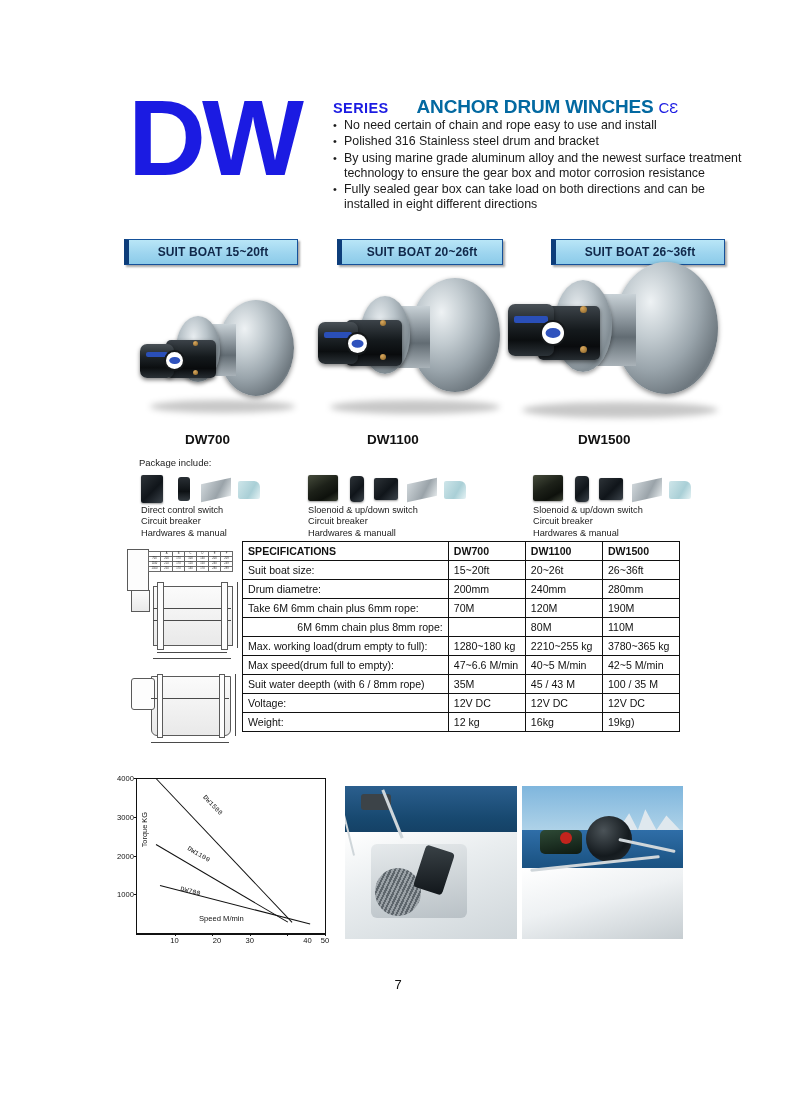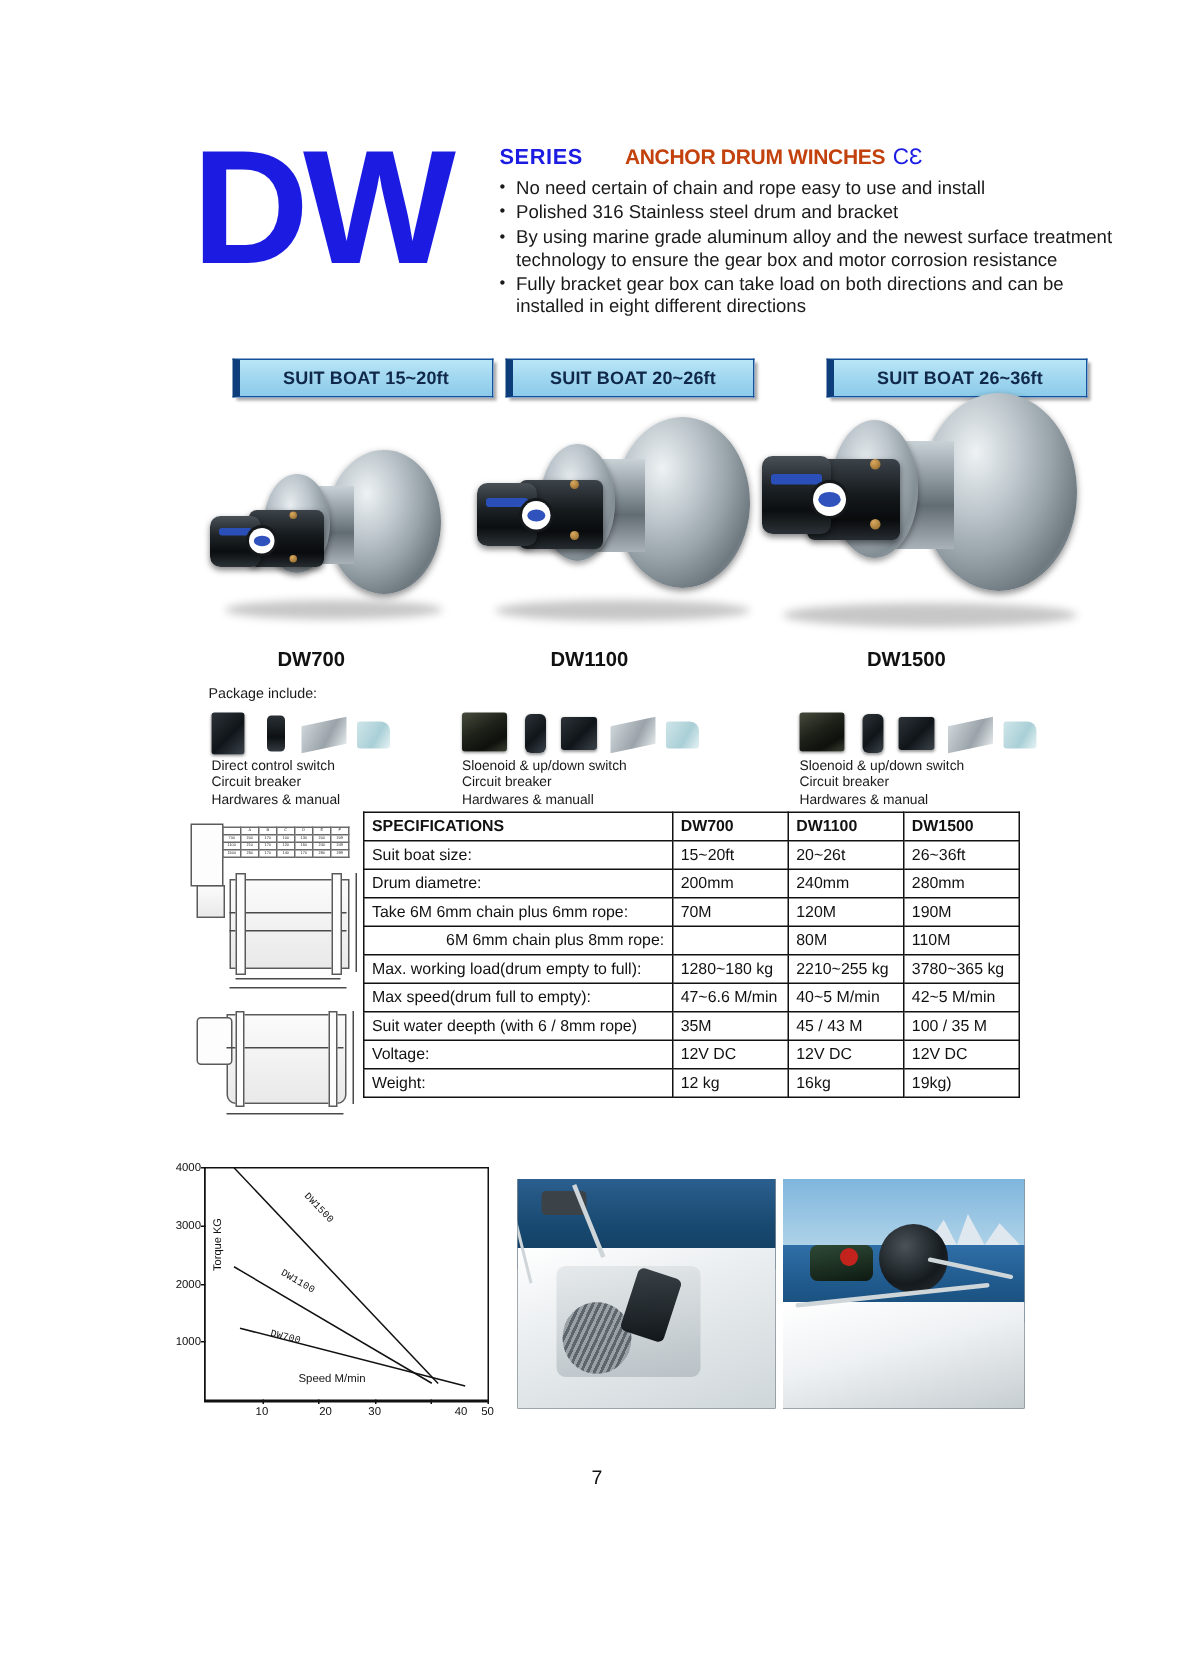--- a/index.html
+++ b/index.html
@@ -6,34 +6,34 @@
   body{width:796px;height:1120px;position:relative;overflow:hidden;
        font-family:"Liberation Sans",sans-serif;color:#000;}
 
   
   #header{position:absolute;left:0;top:0;width:796px;height:240px;}
   #dw-logo{position:absolute;left:128px;top:88px;font-size:108px;line-height:100px;
            font-weight:bold;color:#1b1be2;letter-spacing:-4px;
            font-family:"Liberation Sans",sans-serif;}
   #series-row{position:absolute;left:333px;top:96px;display:flex;align-items:baseline;}
   #series-label{font-size:14.5px;font-weight:bold;color:#1b1be2;letter-spacing:.4px;text-align:center;}
-  #main-title{font-size:14px;font-weight:bold;color:#c2410c;margin-left:28px;letter-spacing:-.2px;}
+  #main-title{font-size:19px;font-weight:bold;color:#0369a1;margin-left:28px;letter-spacing:-.2px;}
   #ce-mark{font-size:15px;color:#1b1be2;margin-left:5px;font-weight:normal;}
   #bullets{position:absolute;left:333px;top:118px;width:420px;}
   .bullet{display:flex;font-size:12.4px;line-height:15.3px;color:#1a1a1a;margin-bottom:1px;}
   .bullet .dot{width:11px;flex:0 0 11px;text-align:left;font-size:11px;line-height:15.3px;}
   .bullet .btxt{flex:1;}
 
   
   .suit-banner{position:absolute;height:24px;background:linear-gradient(180deg,#b9e6f7 0%,#9ed5ef 55%,#8ccbe9 100%);
       border:1px solid #15519a;border-left:5px solid #0d3d7a;
       box-shadow:2px 2px 2px rgba(0,0,0,.35);
       display:flex;align-items:center;justify-content:center;
       font-size:12px;font-weight:bold;color:#10284a;letter-spacing:.1px;}
-  #banner1{left:124px;top:239px;width:168px;margin-left:31px;}
+  #banner1{left:124px;top:239px;width:168px;}
   #banner2{left:337px;top:239px;width:160px;}
   #banner3{left:551px;top:239px;width:168px;}
 
   
   .winch{position:absolute;}
   .drum-big{position:absolute;border-radius:50%;
      background:radial-gradient(ellipse at 35% 30%,#eef2f4 0%,#c2cbd0 28%,#9aa5ac 52%,#6e787f 75%,#b9c2c7 100%);
      box-shadow:0 2px 5px rgba(0,0,0,.45);}
   .drum-small{position:absolute;border-radius:50%;
      background:radial-gradient(ellipse at 40% 32%,#e8edf0 0%,#b9c3c9 35%,#828d94 70%,#aab3b8 100%);
@@ -141,21 +141,21 @@
     <div class="bullet">
       <span class="dot">•</span>
       <span class="btxt">Polished 316 Stainless steel drum and bracket</span>
     </div>
     <div class="bullet">
       <span class="dot">•</span>
       <span class="btxt">By using marine grade aluminum alloy and the newest surface treatment technology to ensure the gear box and motor corrosion resistance</span>
     </div>
     <div class="bullet">
       <span class="dot">•</span>
-      <span class="btxt">Fully bracket gear box can take load on both directions and can be installed in eight different directions</span>
+      <span class="btxt">Fully sealed gear box can take load on both directions and can be installed in eight different directions</span>
     </div>
   </div>
 </div>
 
 <div class="suit-banner" id="banner1">
   <span>SUIT BOAT 15~20ft</span>
 </div>
 <div class="suit-banner" id="banner2">
   <span>SUIT BOAT 20~26ft</span>
 </div>

